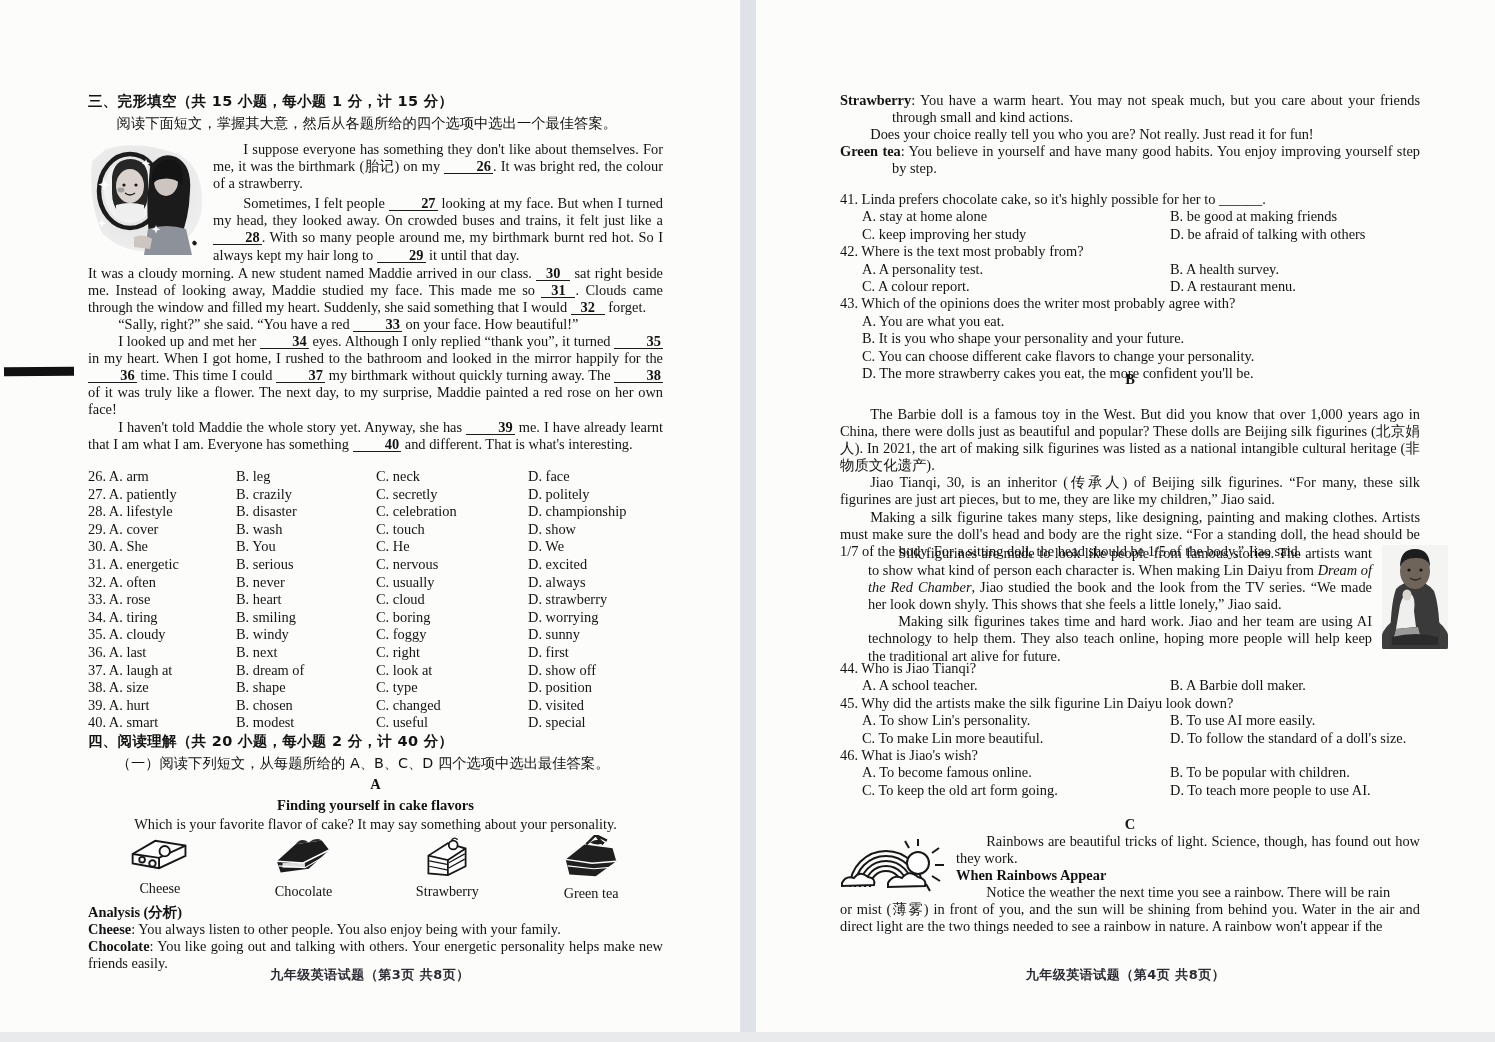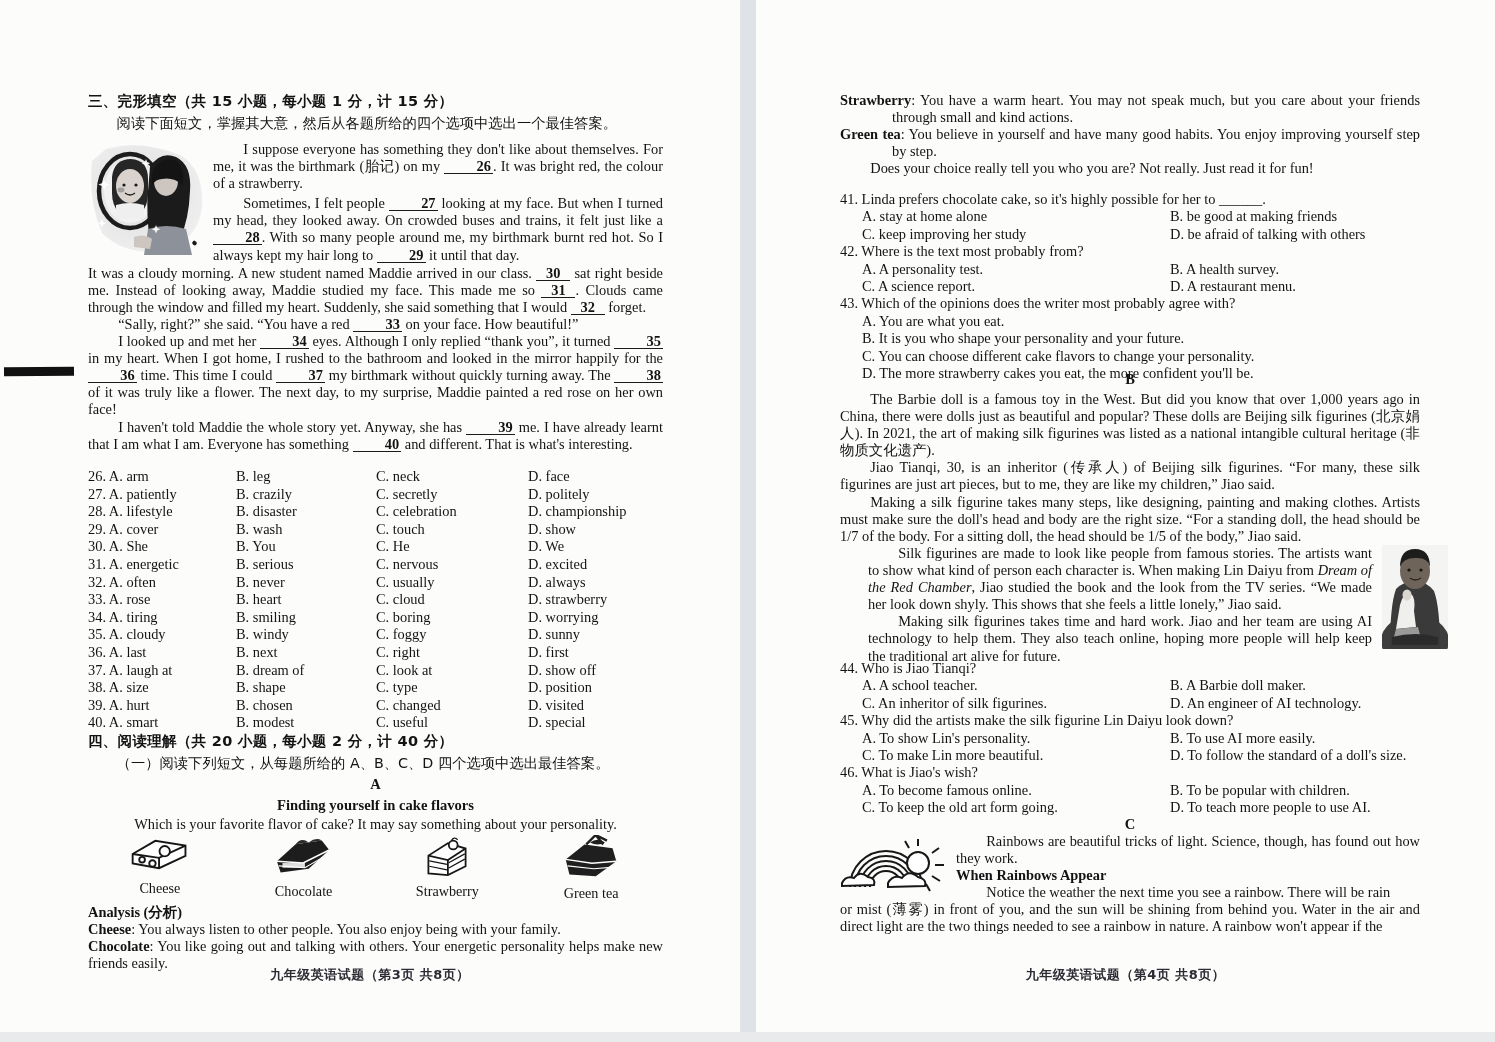--- a/index.html
+++ b/index.html
@@ -367,53 +367,53 @@
 
     <div class="footer">九年级英语试题（第3页  共8页）</div>
   </div>
 
   <div class="gutter"></div>
 
   <div class="page page-right">
 
     <div class="col" style="left:84px; top:92px; width:580px;">
       <p class="ptext" style="padding-left:52px; text-indent:-52px;"><span class="bold">Strawberry</span><span>: You have a warm heart. You may not speak much, but you care about your friends through small and kind actions.</span></p>
+      <p class="ptext ind">Does your choice really tell you who you are? Not really. Just read it for fun!</p>
       <p class="ptext" style="padding-left:52px; text-indent:-52px;"><span class="bold">Green tea</span><span>: You believe in yourself and have many good habits. You enjoy improving yourself step by step.</span></p>
-      <p class="ptext ind">Does your choice really tell you who you are? Not really. Just read it for fun!</p>
     </div>
 
     <div class="col" style="left:84px; top:191px; width:580px;" id="qa-block">
         <p class="q q-stem">41. Linda prefers chocolate cake, so it's highly possible for her to ______.</p>
         <div class="opt-row">
           <span class="oa">A. stay at home alone</span>
           <span class="ob">B. be good at making friends</span>
         </div>
         <div class="opt-row">
           <span class="oa">C. keep improving her study</span>
           <span class="ob">D. be afraid of talking with others</span>
         </div>
         <p class="q q-stem">42. Where is the text most probably from?</p>
         <div class="opt-row">
           <span class="oa">A. A personality test.</span>
           <span class="ob">B. A health survey.</span>
         </div>
         <div class="opt-row">
-          <span class="oa">C. A science report.</span>
+          <span class="oa">C. A colour report.</span>
           <span class="ob">D. A restaurant menu.</span>
         </div>
         <p class="q q-stem">43. Which of the opinions does the writer most probably agree with?</p>
         <div class="opt-full">A. You are what you eat.</div>
         <div class="opt-full">B. It is you who shape your personality and your future.</div>
         <div class="opt-full">C. You can choose different cake flavors to change your personality.</div>
         <div class="opt-full">D. The more strawberry cakes you eat, the more confident you'll be.</div>
       </div>
 
     <div class="col" style="left:84px; top:370px; width:580px;">
       <p class="passage-letter">B</p>
-      <p class="ptext ind" style="margin-top:3px;">The Barbie doll is a famous toy in the West. But did you know that over 1,000 years ago in China, there were dolls just as beautiful and popular? These dolls are Beijing silk figurines (北京娟人). In 2021, the art of making silk figurines was listed as a national intangible cultural heritage (非物质文化遗产).</p>
+      <p class="ptext ind" style="margin-top:18px;">The Barbie doll is a famous toy in the West. But did you know that over 1,000 years ago in China, there were dolls just as beautiful and popular? These dolls are Beijing silk figurines (北京娟人). In 2021, the art of making silk figurines was listed as a national intangible cultural heritage (非物质文化遗产).</p>
       <p class="ptext ind">Jiao Tianqi, 30, is an inheritor (传承人) of Beijing silk figurines. “For many, these silk figurines are just art pieces, but to me, they are like my children,” Jiao said.</p>
       <p class="ptext ind">Making a silk figurine takes many steps, like designing, painting and making clothes. Artists must make sure the doll's head and body are the right size. “For a standing doll, the head should be 1/7 of the body. For a sitting doll, the head should be 1/5 of the body,” Jiao said.</p>
     </div>
 
     <div class="col" style="left:84px; top:545px; width:580px;margin-left:28px;">
       <div class="photo-jiao">
         <svg viewBox="0 0 66 104" width="66" height="104">
           <rect width="66" height="104" fill="#f4f4f3"></rect>
           <ellipse cx="33" cy="96" rx="34" ry="26" fill="#3e3e3e"></ellipse>
           <path d="M14 44 Q8 60 8 104 L58 104 Q58 62 52 46 Q44 36 33 36 Q22 36 14 44 Z" fill="#3a3a3a"></path>
@@ -431,24 +431,20 @@
       </div>
       <p class="ptext ind" style="padding-right:76px;"><span>Silk figurines are made to look like people from famous stories. The artists want to show what kind of person each character is. When making Lin Daiyu from </span><span class="ital">Dream of the Red Chamber</span><span>, Jiao studied the book and the look from the TV series. “We made her look down shyly. This shows that she feels a little lonely,” Jiao said.</span></p>
       <p class="ptext ind" style="padding-right:76px;">Making silk figurines takes time and hard work. Jiao and her team are using AI technology to help them. They also teach online, hoping more people will help keep the traditional art alive for future.</p>
     </div>
 
     <div class="col" style="left:84px; top:660px; width:580px;" id="qb-block">
         <p class="q q-stem">44. Who is Jiao Tianqi?</p>
         <div class="opt-row">
           <span class="oa">A. A school teacher.</span>
           <span class="ob">B. A Barbie doll maker.</span>
-        </div>
-        <div class="opt-row">
-          <span class="oa">C. An inheritor of silk figurines.</span>
-          <span class="ob">D. An engineer of AI technology.</span>
         </div>
         <p class="q q-stem">45. Why did the artists make the silk figurine Lin Daiyu look down?</p>
         <div class="opt-row">
           <span class="oa">A. To show Lin's personality.</span>
           <span class="ob">B. To use AI more easily.</span>
         </div>
         <div class="opt-row">
           <span class="oa">C. To make Lin more beautiful.</span>
           <span class="ob">D. To follow the standard of a doll's size.</span>
         </div>

